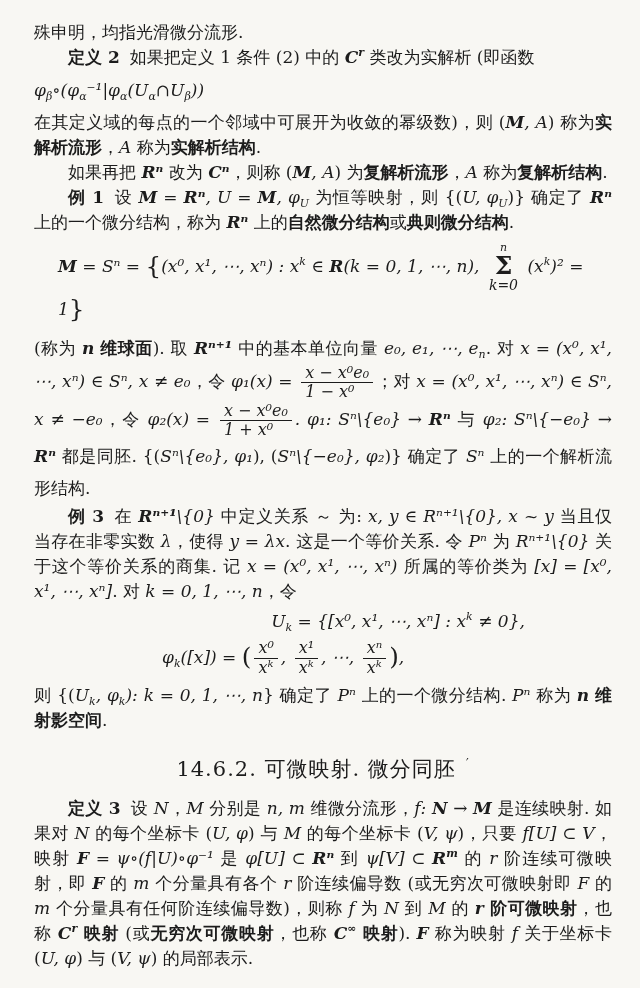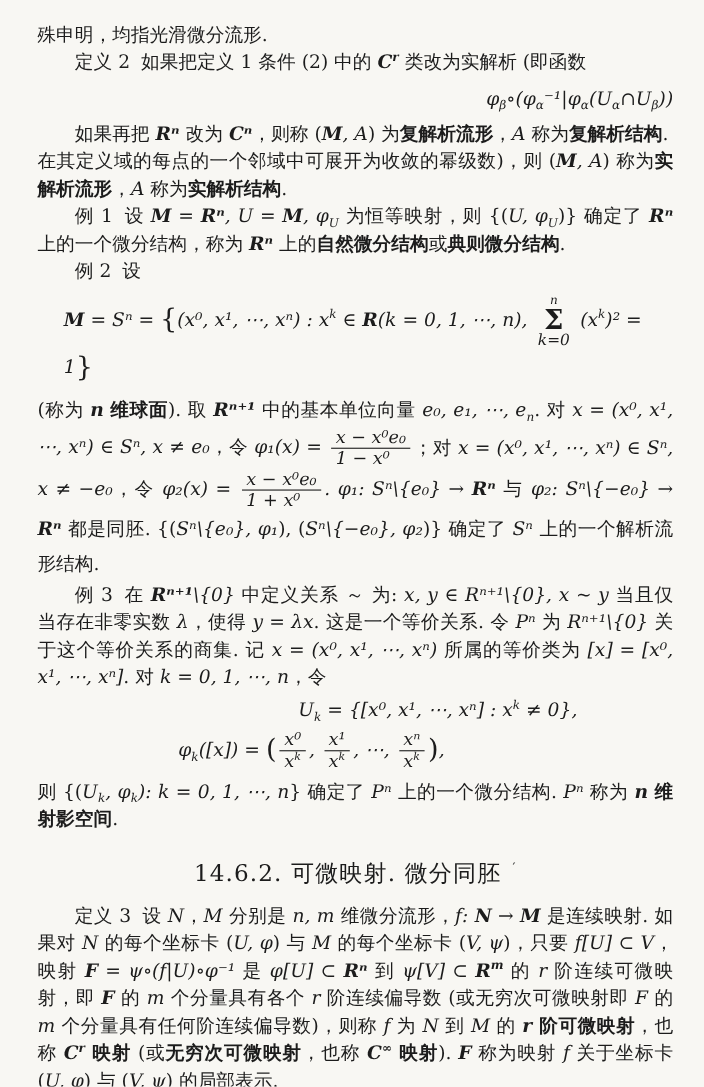--- a/index.html
+++ b/index.html
@@ -7,27 +7,27 @@
     width:640px;height:988px;box-sizing:border-box;
     padding:20px 28px 0 34px;overflow:hidden;
     background:#f8f7f3;color:#1c1c1c;
     font-family:"DejaVu Serif","Liberation Serif",serif;
     font-size:17px;line-height:25px;text-align:justify;
   }
   .para{margin:0;}
   .indent{text-indent:2em;}
   .sphere{line-height:32px;}
   .formula{margin:5px 0;line-height:30px;}
-  .f-center{text-align:right;}
+  .f-center{text-align:left;}
   .f-b{padding-left:24px;margin:7px 0 6px;text-align:left;line-height:34px;}
   .f-uk{padding-left:150px;text-align:center;margin:4px 0 0;line-height:27px;}
   .f-phik{padding-left:128px;text-align:left;margin:2px 0 6px;line-height:40px;}
   
   .r-b{font-weight:bold;}
-  .r-bl{font-weight:normal;margin-right:10px;}
+  .r-bl{font-weight:bold;margin-right:10px;}
   .r-m{font-style:italic;}
   .r-mb{font-style:italic;font-weight:bold;}
   .r-scr{font-style:italic;font-family:"DejaVu Serif",serif;}
   .r-sup{font-size:11px;vertical-align:super;font-style:italic;line-height:0;}
   .r-supb{font-size:11px;vertical-align:super;font-style:italic;font-weight:bold;line-height:0;}
   .r-sub{font-size:11px;vertical-align:sub;font-style:italic;line-height:0;}
   .r-mbig{font-size:1.45em;vertical-align:-0.1em;font-style:normal;line-height:0;}
   
   .frac{display:inline-flex;flex-direction:column;
         vertical-align:middle;line-height:1.15;font-style:italic;
@@ -49,28 +49,27 @@
 <body>
 
 <div class="page" style="background: rgb(248, 247, 243); color: rgb(28, 28, 28);">
 
   <p class="para"><span>殊申明，均指光滑微分流形.</span></p>
 
   <p class="para indent"><span class="r-bl">定义 2</span><span>如果把定义 1 条件 (2) 中的 </span><span class="r-mb">C</span><span class="r-supb">r</span><span> 类改为实解析 (即函数</span></p>
 
   <div class="formula f-center"><span class="r-m">φ</span><span class="r-sub">β</span><span class="r-m">∘(</span><span class="r-m">φ</span><span class="r-sub">α</span><span class="r-m">⁻¹</span><span class="r-m">|</span><span class="r-m">φ</span><span class="r-sub">α</span><span class="r-m">(U</span><span class="r-sub">α</span><span class="r-m">∩U</span><span class="r-sub">β</span><span class="r-m">))</span></div>
 
+  <p class="para"><span>在其定义域的每点的一个邻域中可展开为收敛的幂级数)，则 (</span><span class="r-mb">M</span><span class="r-m">, </span><span class="r-scr">A</span><span>) 称为</span><span class="r-b">实解析流形</span><span>，</span><span class="r-scr">A</span><span> 称为</span><span class="r-b">实解析结构</span><span>.</span></p>
+
   <p class="para indent"><span>如果再把 </span><span class="r-mb">Rⁿ</span><span> 改为 </span><span class="r-mb">Cⁿ</span><span>，则称 (</span><span class="r-mb">M</span><span class="r-m">, </span><span class="r-scr">A</span><span>) 为</span><span class="r-b">复解析流形</span><span>，</span><span class="r-scr">A</span><span> 称为</span><span class="r-b">复解析结构</span><span>.</span></p>
-
-  <p class="para"><span>在其定义域的每点的一个邻域中可展开为收敛的幂级数)，则 (</span><span class="r-mb">M</span><span class="r-m">, </span><span class="r-scr">A</span><span>) 称为</span><span class="r-b">实解析流形</span><span>，</span><span class="r-scr">A</span><span> 称为</span><span class="r-b">实解析结构</span><span>.</span></p>
 
 
   <p class="para indent"><span class="r-bl">例 1</span><span>设 </span><span class="r-mb">M</span><span class="r-m"> = </span><span class="r-mb">Rⁿ</span><span class="r-m">, </span><span class="r-m">U</span><span class="r-m"> = </span><span class="r-mb">M</span><span class="r-m">, </span><span class="r-m">φ</span><span class="r-sub">U</span><span> 为恒等映射，则 {(</span><span class="r-m">U</span><span class="r-m">, </span><span class="r-m">φ</span><span class="r-sub">U</span><span>)} 确定了 </span><span class="r-mb">Rⁿ</span><span> 上的一个微分结构，称为 </span><span class="r-mb">Rⁿ</span><span> 上的</span><span class="r-b">自然微分结构</span><span>或</span><span class="r-b">典则微分结构</span><span>.</span></p>
 
-  <p class="para indent"><span class="r-bl">例 2</span><span>设</span></p>
 
   <div class="formula f-b">
     <span><span class="r-mb">M</span><span class="r-m"> = Sⁿ = </span><span class="r-mbig">{</span><span class="r-m">(x⁰, x¹, ⋯, xⁿ) : x</span><span class="r-sup">k</span><span class="r-m"> ∈ </span><span class="r-mb">R</span><span class="r-m">(k = 0, 1, ⋯, n),  </span></span><span class="sum">
         <span class="s-up">n</span>
         <span class="s-sym">Σ</span>
         <span class="s-lo">k=0</span>
       </span><span><span class="r-m"> (x</span><span class="r-sup">k</span><span class="r-m">)² = 1</span><span class="r-mbig">}</span></span>
   </div>
 
   <p class="para sphere">

